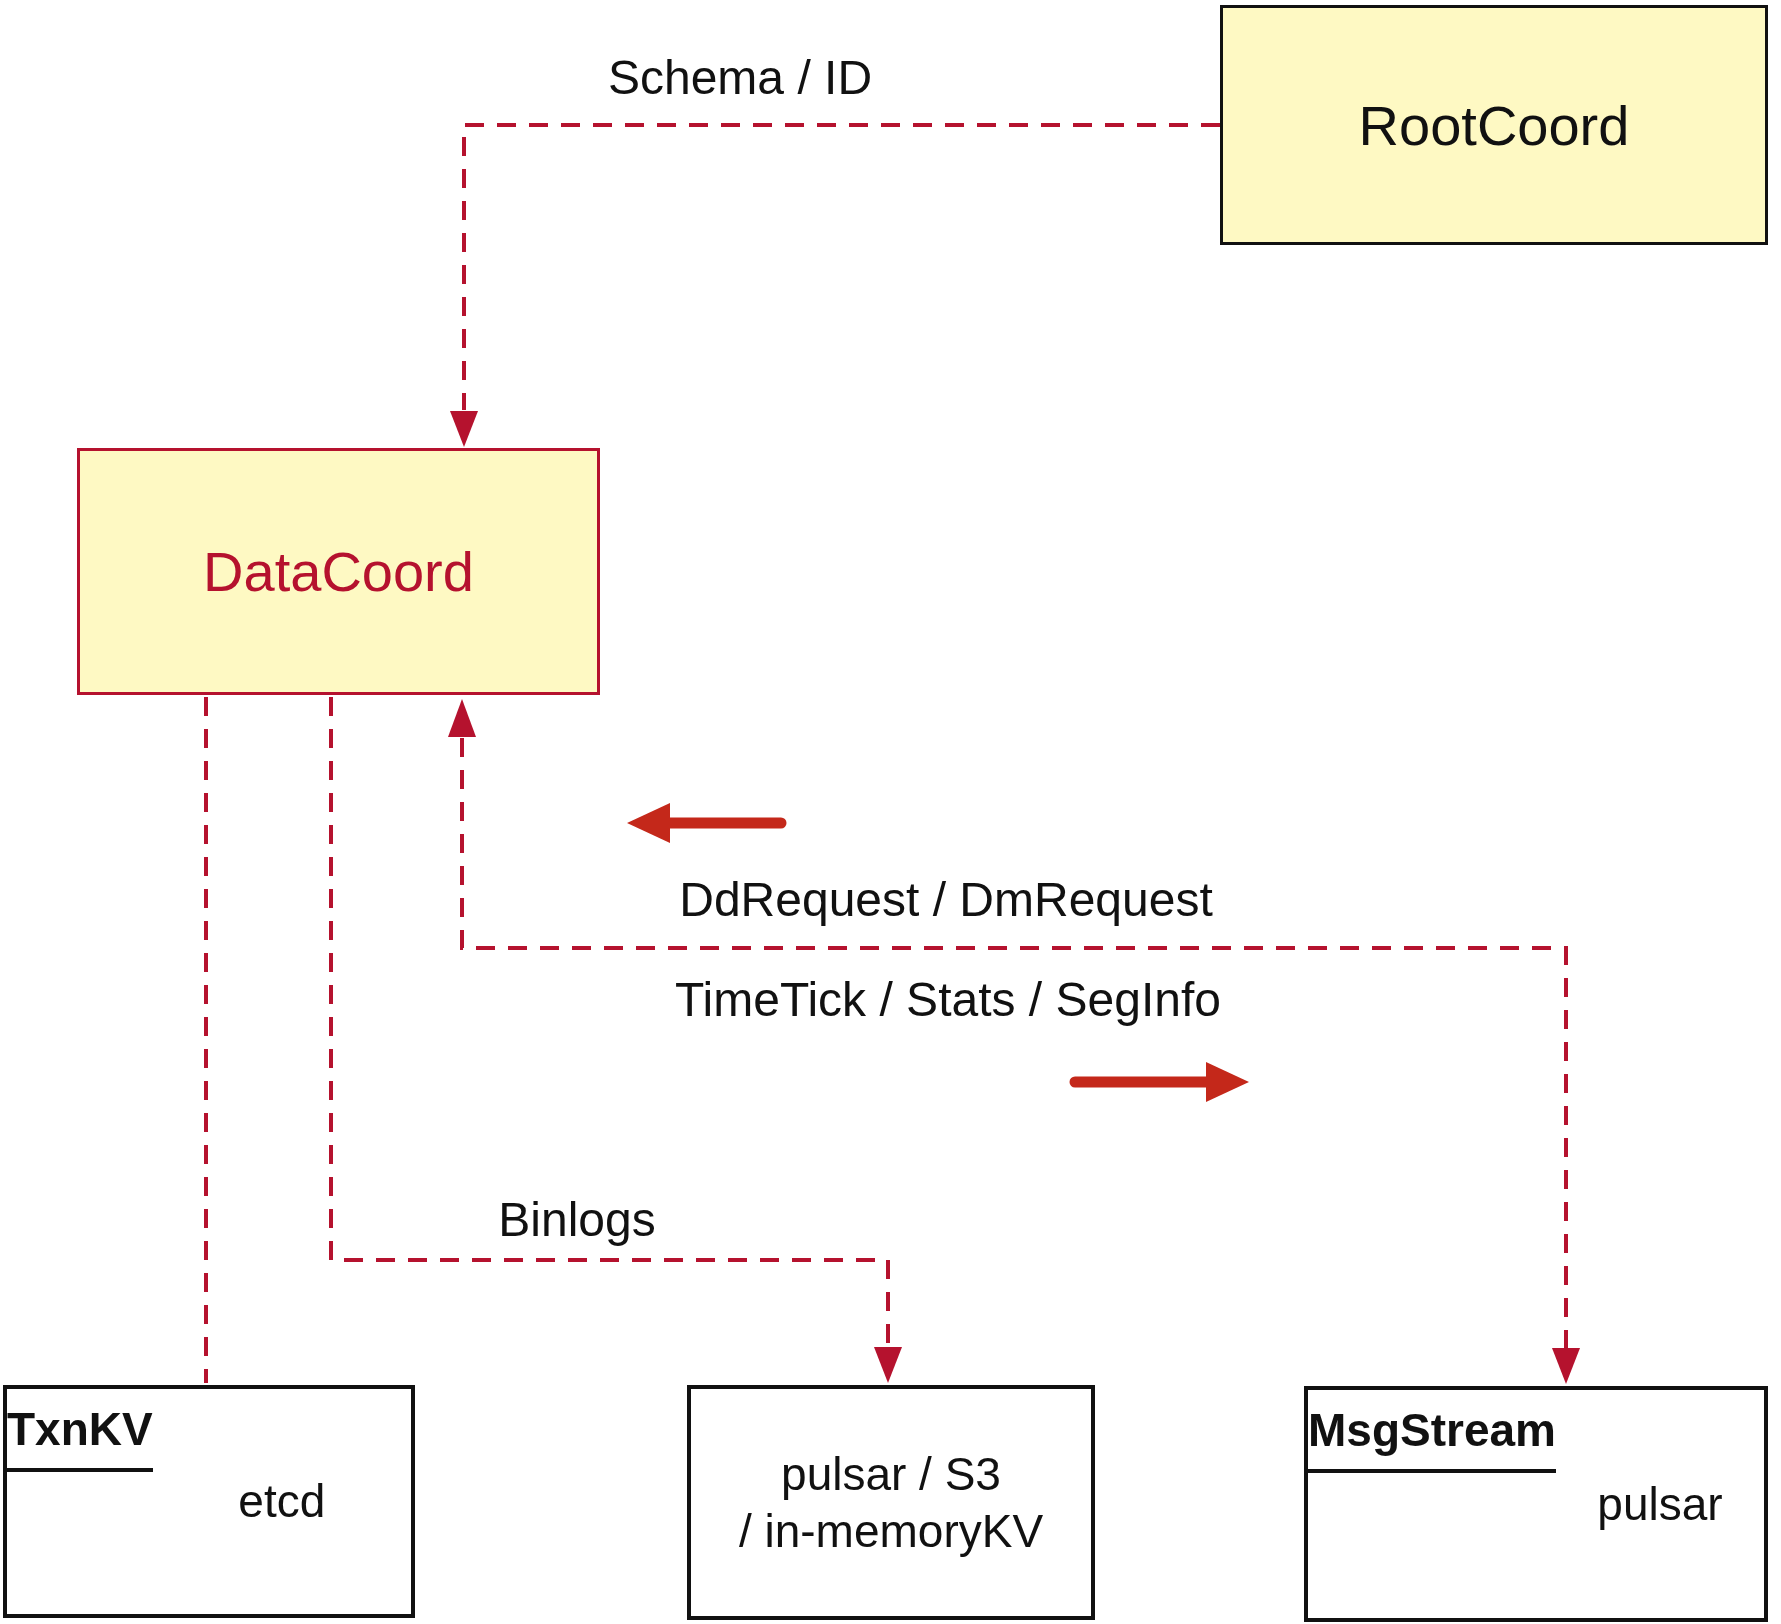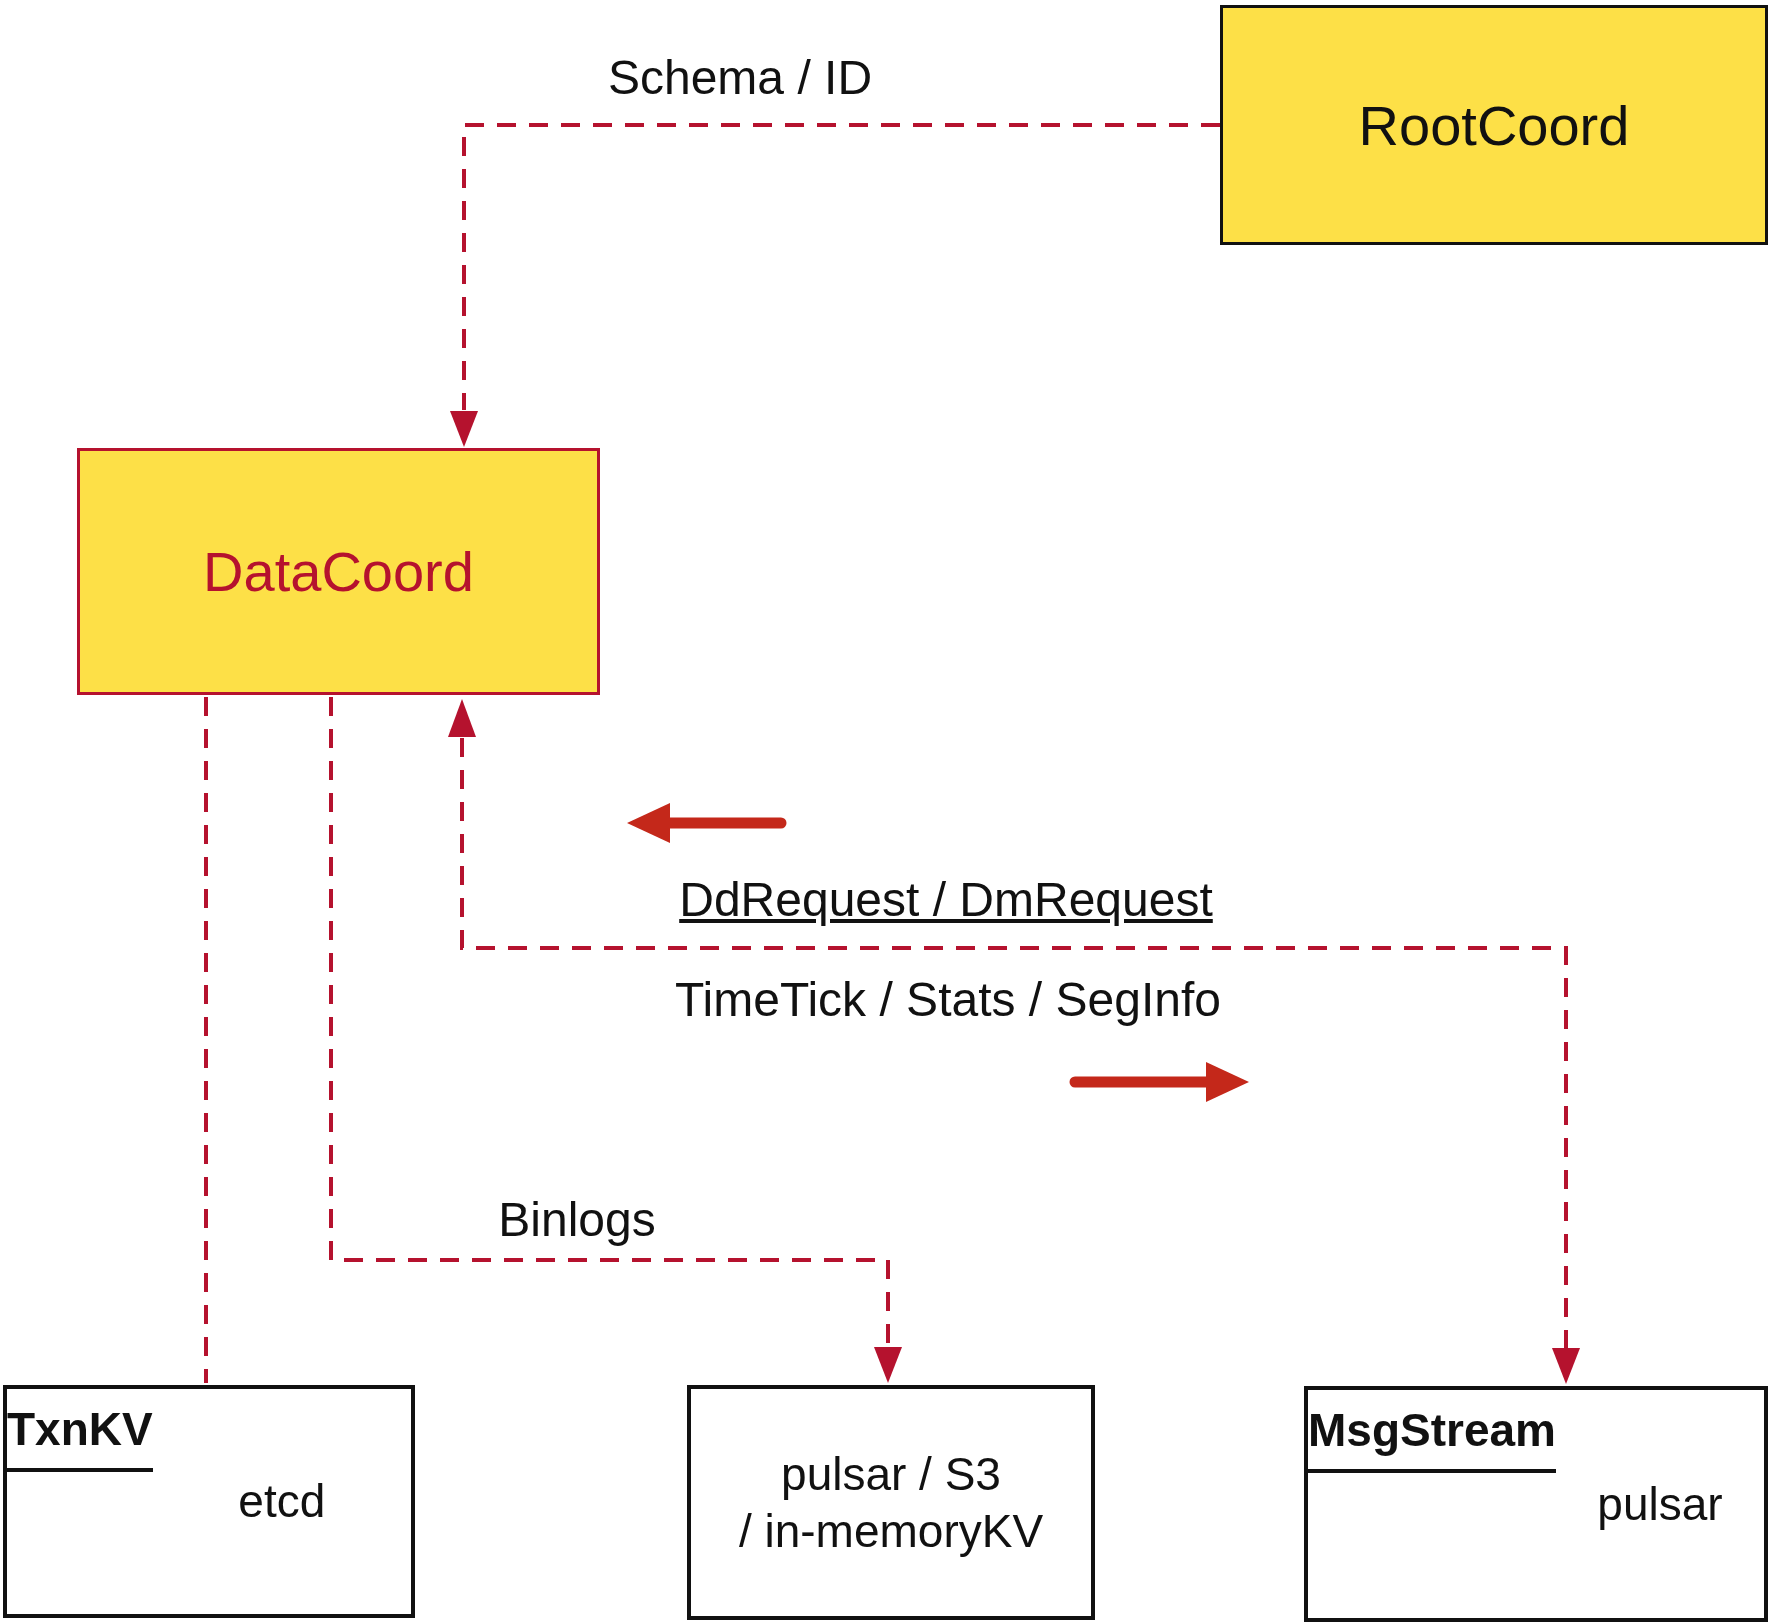--- a/index.html
+++ b/index.html
@@ -12,21 +12,21 @@
     overflow:hidden;
   }
   .connectors{position:absolute;left:0;top:0;width:1781px;height:1624px;}
   .dash{fill:none;stroke:var(--crimson,#b5122e);stroke-width:4;stroke-dasharray:19 13;}
   .ah{fill:var(--crimson,#b5122e);stroke:none;}
   .solid-shaft{stroke:var(--brightred,#c4281a);stroke-width:11;stroke-linecap:round;}
   .solid-head{fill:var(--brightred,#c4281a);}
   .box{
     position:absolute;
     display:flex;align-items:center;justify-content:center;
-    background:#fde047;
+    background:#fef9c3;
     font-size:56px;
     box-sizing:border-box;
   }
   .box.black{border:3px solid var(--ink,#111);color:var(--ink,#111);}
   .box.red{border:3px solid var(--crimson,#b5122e);color:var(--crimson,#b5122e);}
   .tbox{
     position:absolute;
     background:#fff;
     border:4px solid var(--ink,#111);
     box-sizing:border-box;
@@ -101,19 +101,19 @@
     </div>
   </div>
 
   <div class="tbox" style="left:1304px;top:1386px;width:464px;height:236px;">
     <div class="tbox-header">MsgStream</div>
     <div class="tbox-body">pulsar</div>
   </div>
 
   <div class="edge-label" style="left:740px;top:50px;">Schema / ID</div>
 
-  <div class="edge-label" style="left:946px;top:872px;text-decoration:underline;">DdRequest / DmRequest</div>
+  <div class="edge-label" style="left:946px;top:872px;">DdRequest / DmRequest</div>
 
   <div class="edge-label" style="left:948px;top:972px;">TimeTick / Stats / SegInfo</div>
 
   <div class="edge-label" style="left:577px;top:1192px;">Binlogs</div>
 
 </div>
 
 </body></html>

